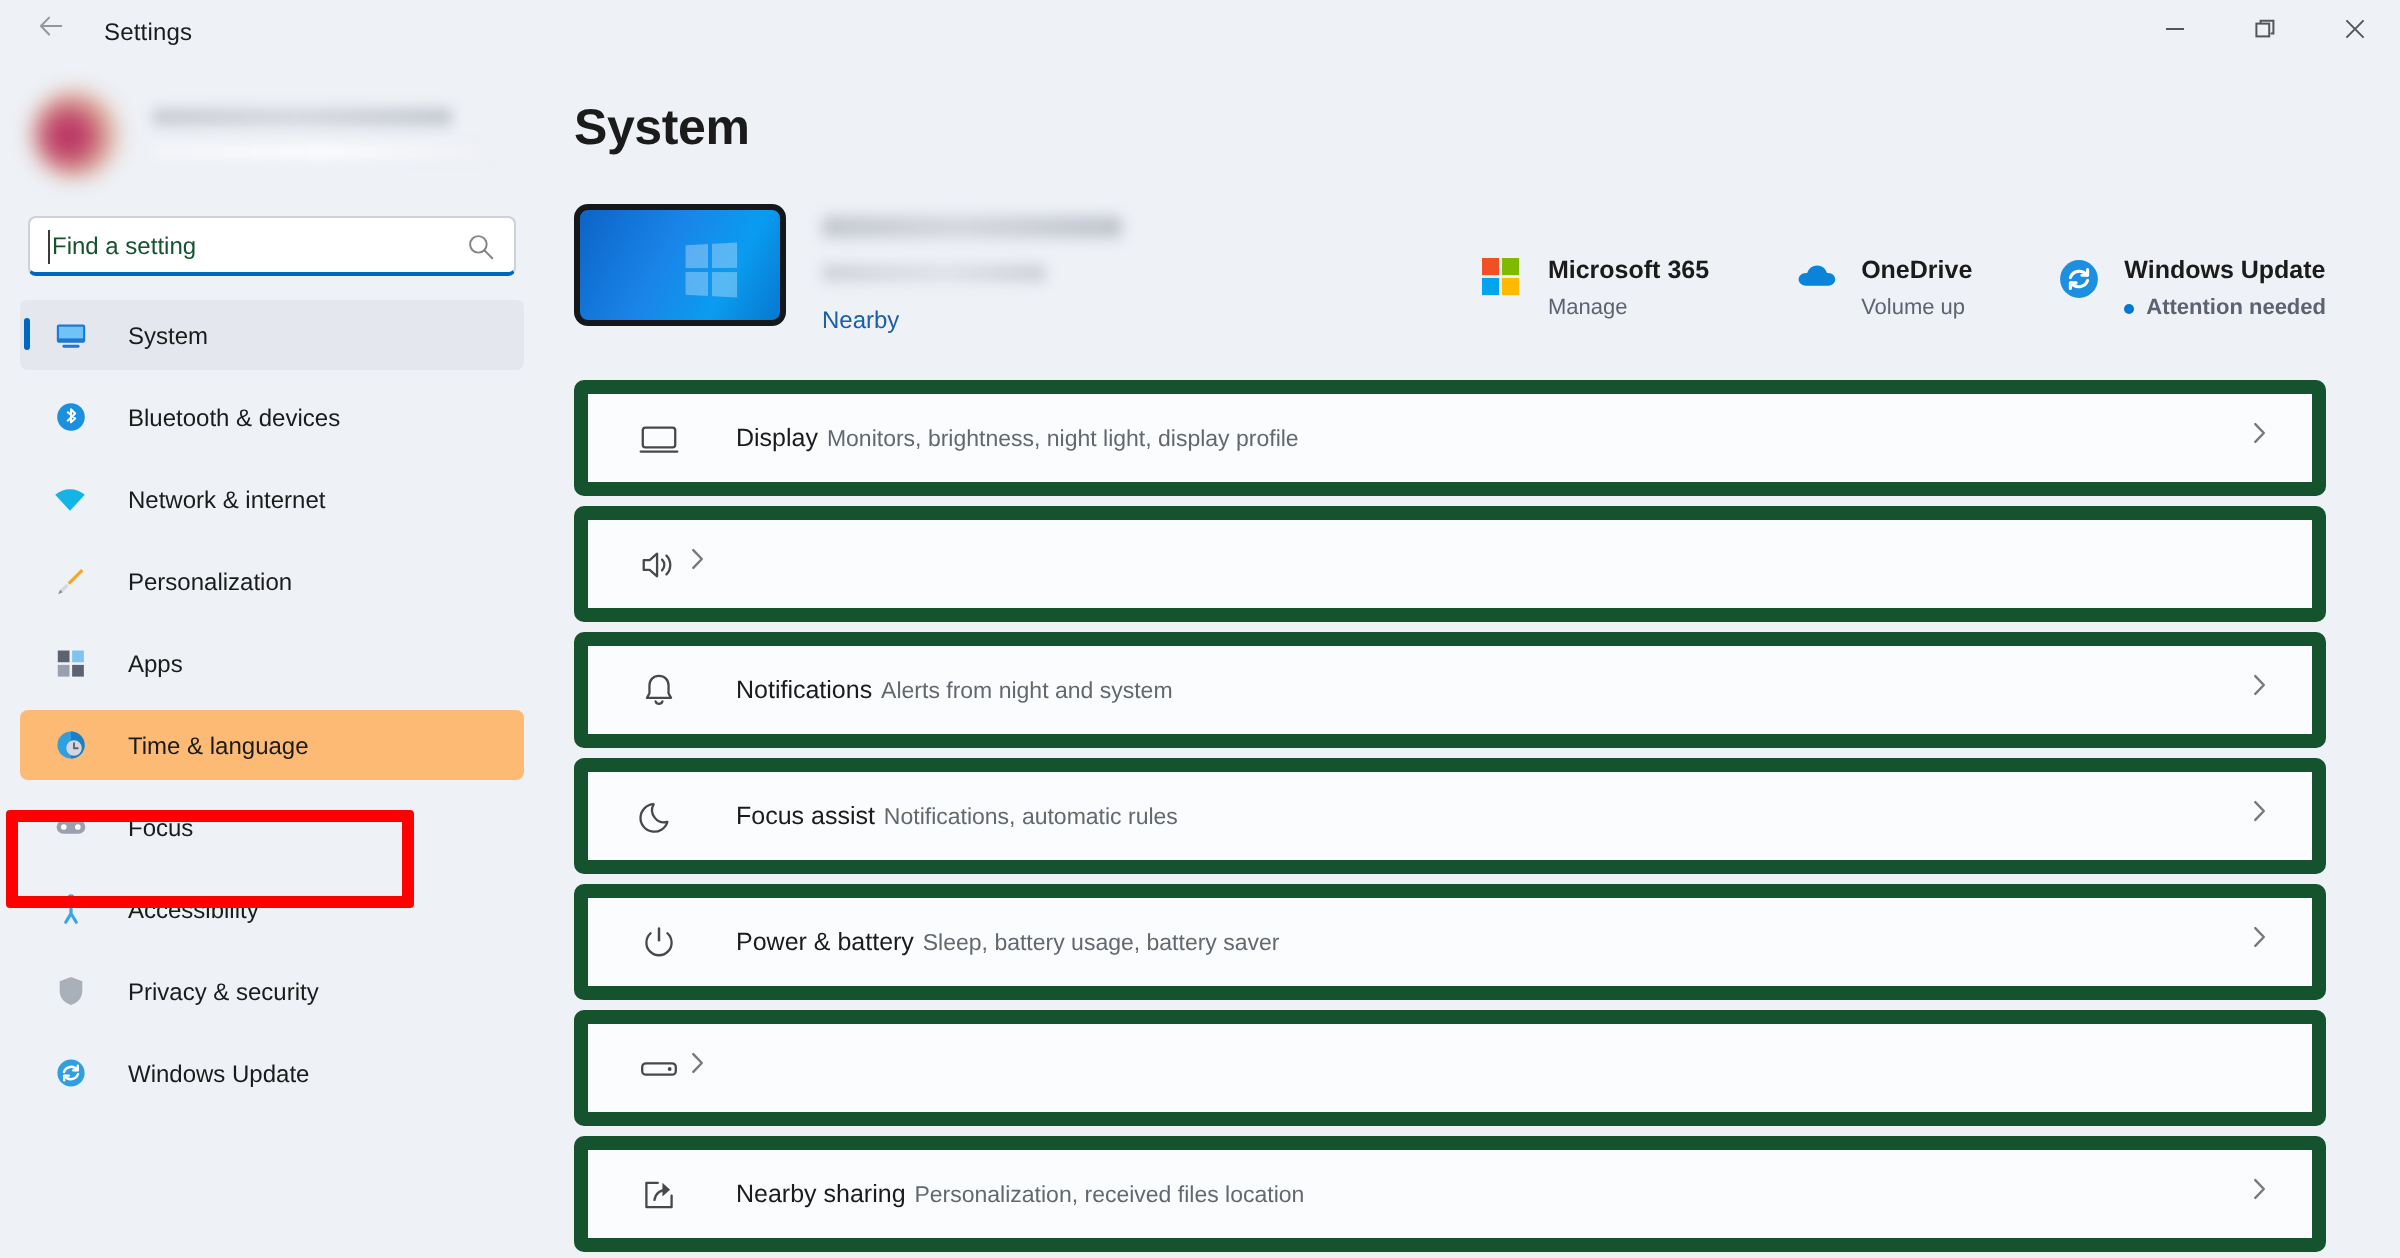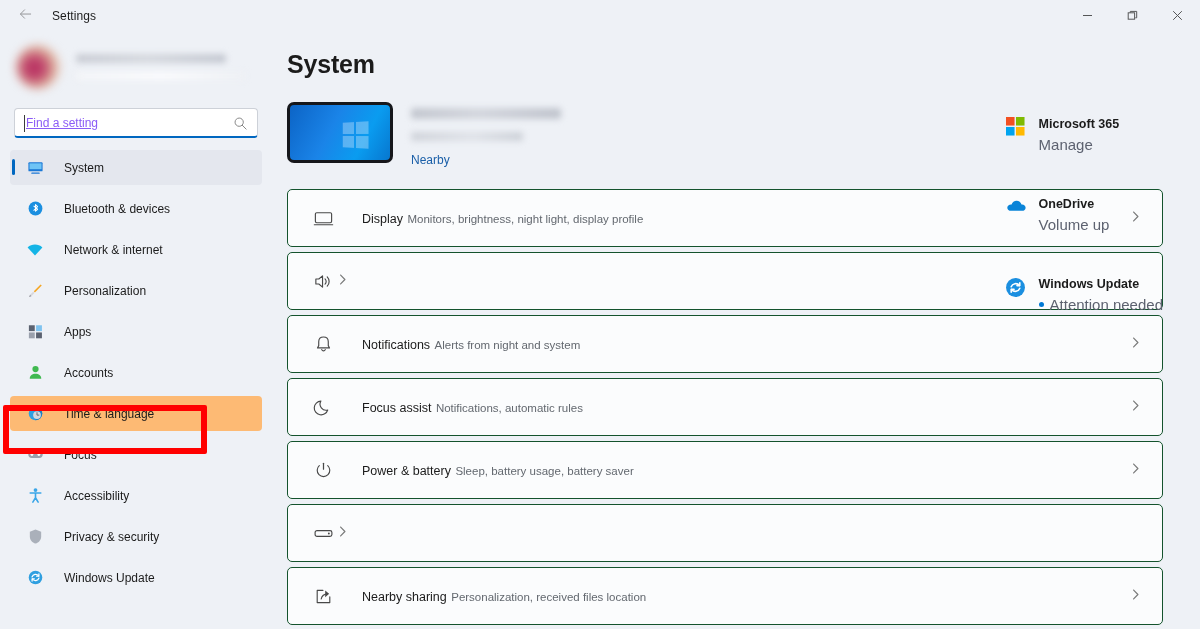--- a/index.html
+++ b/index.html
@@ -76,21 +76,21 @@
     border: 1px solid #cdd1d8;
     border-bottom: 2px solid #0067c0;
     border-radius: 4px;
     display: flex; align-items: center;
     padding: 0 30px 0 11px;
   }
   .caret {
     position: absolute; left: 9px; top: 6px;
     width: 1px; height: 17px; background: #3a3a3a;
   }
-  .search-ph { font-size: 12px; color: #8b5cf6; text-decoration: underline; }
+  .search-ph { font-size: 12px; color: #14532d; }
   .search-icon { position: absolute; right: 9px; top: 7px; opacity: .62; }
 
   .nav { margin-top: 12px; padding: 0 2px; }
   .nav-item {
     position: relative;
     height: 35px; margin-bottom: 6px;
     display: flex; align-items: center;
     border-radius: 4px;
     padding-left: 14px;
   }
@@ -147,35 +147,35 @@
     filter: blur(3.4px);
   }
   .dev-model {
     height: 9px; width: 112px; margin-top: 13px; border-radius: 3px;
     background: linear-gradient(90deg,#cfd2d9 0%,#dfe2e8 55%,#ccd0d7 100%);
     filter: blur(3.2px);
   }
   .rename { font-size: 12px; color: #1a5fa8; margin-top: 12px; display: inline-block; }
 
   .status-tiles {
-    position: absolute; right: 37px; top: 82px;
-    display: flex; align-items: flex-start; gap: 41px; flex-direction: column;
+    position: absolute; right: 37px; top: 94px;
+    display: flex; align-items: flex-start; gap: 41px;
   }
   .tile { display: flex; align-items: flex-start; }
   .tile-ico { width: 24px; flex: 0 0 24px; display: flex; align-items: center; justify-content: center; padding-top: 3px; }
   .tile-txt { margin-left: 11px; }
   .tile-title { font-size: 12.5px; font-weight: bold; color: #1b1b1b; white-space: nowrap; }
-  .tile-sub { font-size: 15px; color: #5d6270; margin-top: 4px; white-space: nowrap; display: flex; align-items: center; }
+  .tile-sub { font-size: 11px; color: #5d6270; margin-top: 4px; white-space: nowrap; display: flex; align-items: center; }
   .dot { width: 5px; height: 5px; border-radius: 50%; background: #0078d4; margin-right: 6px; flex: 0 0 5px; }
 
   .cards { margin-top: 21px; padding-right: 37px; padding-left: 3px; }
   .card {
     height: 58px; margin-bottom: 5px;
     background: #fbfcfd;
-    border: 1px solid #14532d;
+    border: 7px solid #14532d;
     border-radius: 5px;
     display: flex; align-items: center;
     padding: 0 20px 0 22px;
   }
   .card-ico { width: 26px; flex: 0 0 26px; display: flex; align-items: center; justify-content: center; opacity: .86; }
   .card-txt { margin-left: 26px; flex: 1 1 auto; min-width: 0; }
   .card-title { font-size: 12.5px; color: #1b1b1b; }
   .card-sub { font-size: 11.5px; color: #63686f; margin-top: 3px; }
   .chev { opacity: .62; flex: 0 0 auto; }
 </style>
@@ -292,29 +292,20 @@
             <svg width="17" height="17" viewBox="0 0 18 18">
                 <rect x="2" y="2.4" width="6.2" height="6.2" fill="#5b6270"></rect>
                 <rect x="9.6" y="2.4" width="6.2" height="6.2" fill="#7fc3ef"></rect>
                 <rect x="2" y="10" width="6.2" height="6.2" fill="#9aa0ac"></rect>
                 <rect x="9.6" y="10" width="6.2" height="6.2" fill="#5b6270"></rect>
               </svg>
           </span>
           <span class="nav-label">Apps</span>
         </div>
 
-        <div class="nav-item">
-          <span class="nav-ico">
-            <svg width="17" height="17" viewBox="0 0 18 18">
-                <circle cx="9" cy="5.4" r="3.3" fill="#3fb950"></circle>
-                <path d="M2.9 15.6c0-3.4 2.7-5.3 6.1-5.3s6.1 1.9 6.1 5.3z" fill="#3fb950"></path>
-              </svg>
-          </span>
-          <span class="nav-label">Accounts</span>
-        </div>
 
         <div class="nav-item hover">
           <span class="nav-ico">
             <svg width="17" height="17" viewBox="0 0 18 18">
                 <circle cx="9" cy="9" r="7.2" fill="#2f9fe0"></circle>
                 <path d="M9 1.8a7.2 7.2 0 0 1 0 14.4z" fill="#1c7ec4"></path>
                 <circle cx="10.6" cy="10.6" r="4.1" fill="#d4d8de"></circle>
                 <path d="M10.6 8.1v2.6h2" stroke="#5b6270" stroke-width="1" fill="none" stroke-linecap="round"></path>
               </svg>
           </span>
@@ -421,21 +412,21 @@
             <svg width="21" height="21" viewBox="0 0 20 20">
                 <circle cx="10" cy="10" r="9" fill="#1b8fe0"></circle>
                 <path d="M13.7 8.1A4.5 4.5 0 0 0 5.9 9.3M6.3 11.9a4.5 4.5 0 0 0 7.8-1.2" stroke="#fff" stroke-width="1.5" fill="none" stroke-linecap="round"></path>
                 <path d="M14.1 5.5v2.7h-2.7M5.9 14.5v-2.7h2.7" stroke="#fff" stroke-width="1.5" fill="none" stroke-linecap="round" stroke-linejoin="round"></path>
               </svg>
           </span>
           <span class="tile-txt">
             <span class="tile-title">Windows Update</span>
             <span class="tile-sub">
               <i class="dot"></i>
-              <b style="font-weight:normal">Attention needed</b>
+              <b style="font-weight:bold">Attention needed</b>
             </span>
           </span>
         </div>
 
       </div>
 
       <div class="cards">
 
         <div class="card">
           <span class="card-ico">

